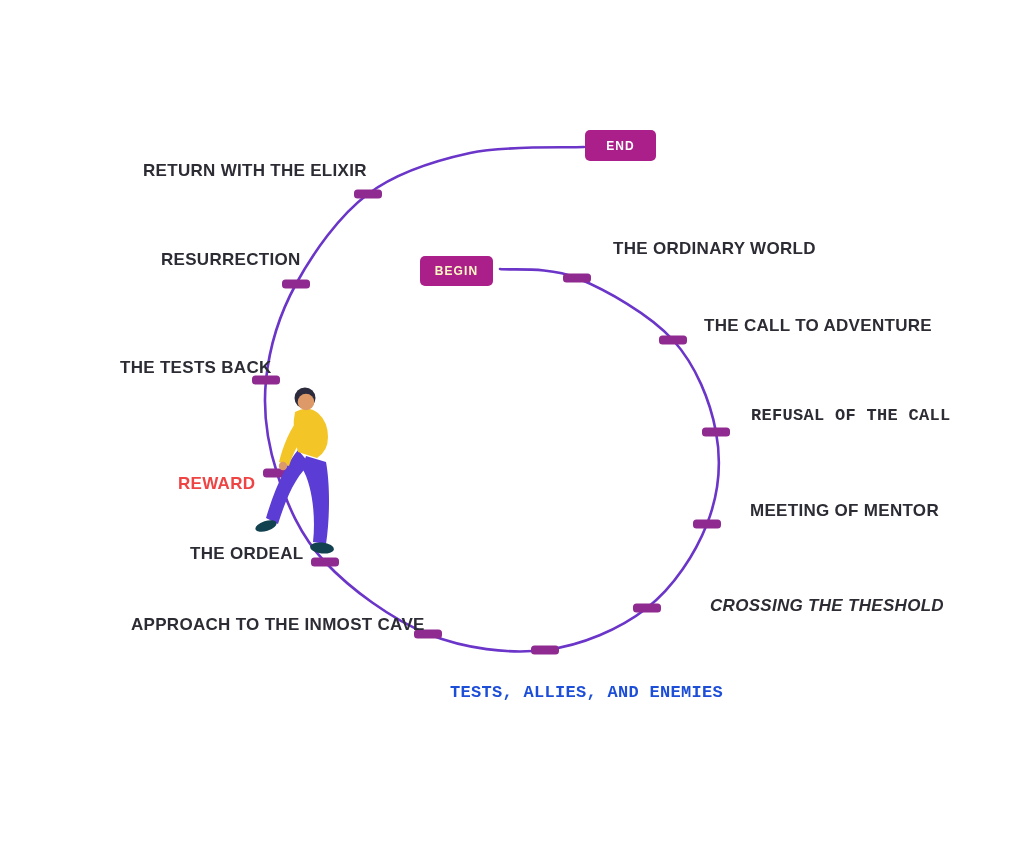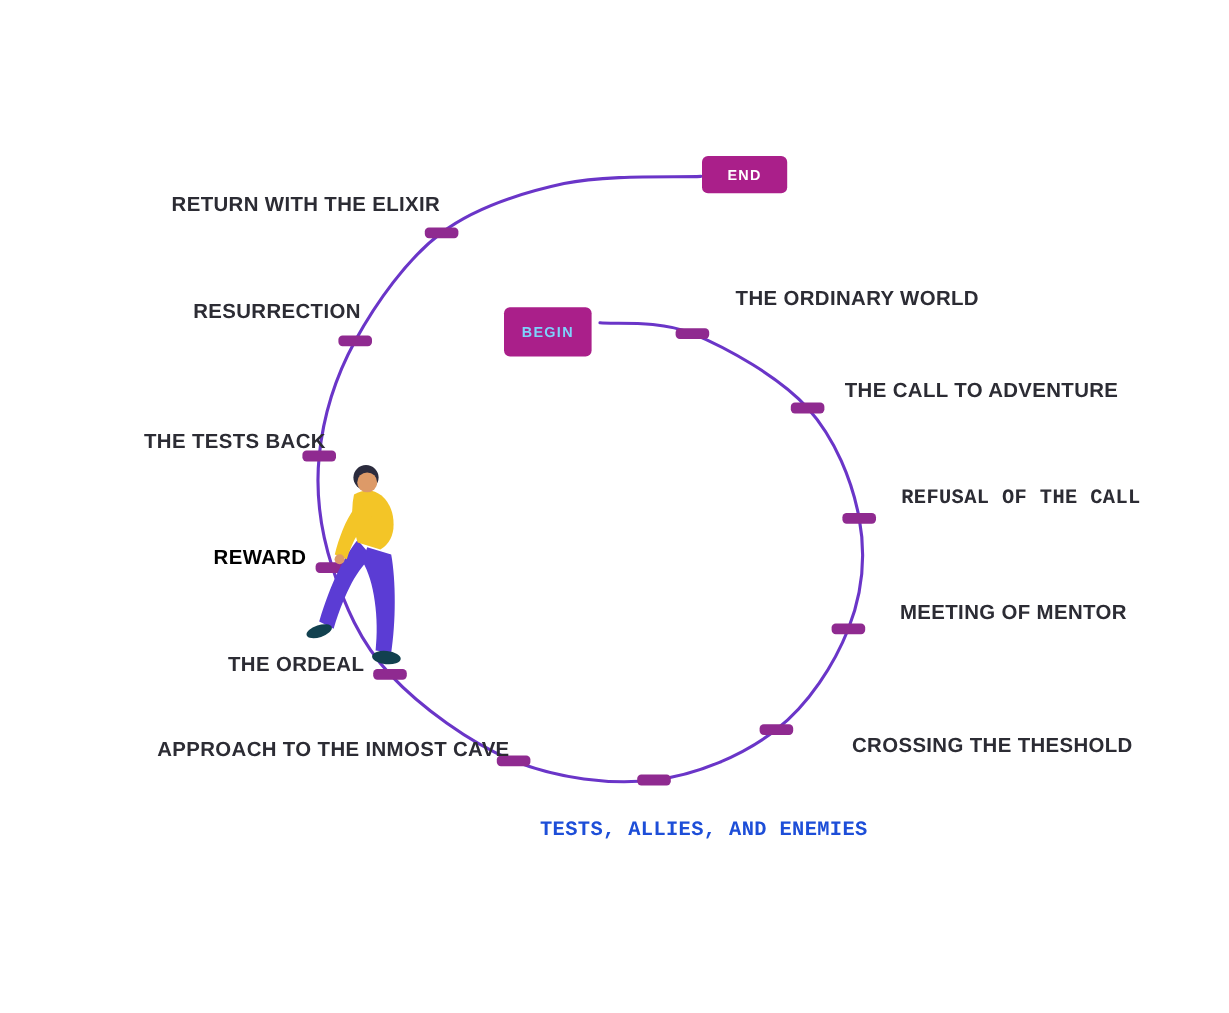--- a/index.html
+++ b/index.html
@@ -62,21 +62,21 @@
       <rect x="633" y="603.5" width="28" height="9" rx="3.5" fill="#8f2a90"></rect>
       <rect x="531" y="645.5" width="28" height="9" rx="3.5" fill="#8f2a90"></rect>
       <rect x="414" y="629.5" width="28" height="9" rx="3.5" fill="#8f2a90"></rect>
       <rect x="311" y="557.5" width="28" height="9" rx="3.5" fill="#8f2a90"></rect>
       <rect x="263" y="468.5" width="28" height="9" rx="3.5" fill="#8f2a90"></rect>
       <rect x="252" y="375.5" width="28" height="9" rx="3.5" fill="#8f2a90"></rect>
       <rect x="282" y="279.5" width="28" height="9" rx="3.5" fill="#8f2a90"></rect>
       <rect x="354" y="189.5" width="28" height="9" rx="3.5" fill="#8f2a90"></rect>
     </svg>
 
-  <div id="begin-badge" class="badge" style="left: 420px; top: 256px; width: 73px; height: 41px; background: rgb(170, 31, 138); color: #7dd3fc;">
+  <div id="begin-badge" class="badge" style="left: 420px; top: 256px; width: 73px; height: 30px; background: rgb(170, 31, 138); color: #fef9c3;">
     <span>BEGIN</span>
   </div>
 
   <div id="end-badge" class="badge" style="left: 585px; top: 130px; width: 71px; height: 31px; background: rgb(170, 31, 138); color: rgb(255, 255, 255);">
     <span>END</span>
   </div>
 
   <svg id="person-svg" width="110" height="190" viewBox="0 0 110 190">
     <path d="M56,76 L76,82 C80,104 80,138 76,164 L63,162 C66,136 62,104 52,88 Z" fill="#5b3cd4"></path>
     <ellipse cx="72" cy="168" rx="12" ry="5.5" transform="rotate(6 72 168)" fill="#12414f"></ellipse>
@@ -86,21 +86,21 @@
     <path d="M50,38 C40,48 33,66 29,82 L39,86 C44,70 51,58 60,51 Z" fill="#f3c527"></path>
     <circle cx="33" cy="86" r="4.2" fill="#dd9a68"></circle>
     <circle cx="55" cy="18" r="10.5" fill="#2b2b3d"></circle>
     <circle cx="56" cy="22" r="8.3" fill="#dd9a68"></circle>
   </svg>
 
 <div class="stage-label" style="left: 613px; top: 239px; color: rgb(44, 44, 52);">THE ORDINARY WORLD</div>
     <div class="stage-label" style="left: 704px; top: 316px; color: rgb(44, 44, 52);">THE CALL TO ADVENTURE</div>
     <div class="stage-label" style="left: 751px; top: 406px; color: rgb(44, 44, 52); font-family: Liberation Mono, monospace;">REFUSAL OF THE CALL</div>
     <div class="stage-label" style="left: 750px; top: 501px; color: rgb(44, 44, 52);">MEETING OF MENTOR</div>
-    <div class="stage-label" style="left: 710px; top: 612px; color: rgb(44, 44, 52);">CROSSING THE THESHOLD</div>
+    <div class="stage-label" style="left: 710px; top: 596px; color: rgb(44, 44, 52); font-style: italic;">CROSSING THE THESHOLD</div>
     <div class="stage-label" style="left: 450px; top: 683px; color: #1d4ed8; font-family: Liberation Mono, monospace;">TESTS, ALLIES, AND ENEMIES</div>
     <div class="stage-label" style="left: 131px; top: 615px; color: rgb(44, 44, 52);">APPROACH TO THE INMOST CAVE</div>
     <div class="stage-label" style="left: 190px; top: 544px; color: rgb(44, 44, 52);">THE ORDEAL</div>
-    <div class="stage-label" style="left: 178px; top: 455px; color: #000000;">REWARD</div>
+    <div class="stage-label" style="left: 178px; top: 474px; color: #ef4444;">REWARD</div>
     <div class="stage-label" style="left: 120px; top: 358px; color: rgb(44, 44, 52);">THE TESTS BACK</div>
     <div class="stage-label" style="left: 161px; top: 250px; color: rgb(44, 44, 52);">RESURRECTION</div>
     <div class="stage-label" style="left: 143px; top: 161px; color: rgb(44, 44, 52);">RETURN WITH THE ELIXIR</div>
   </div>
 
 </body></html>

